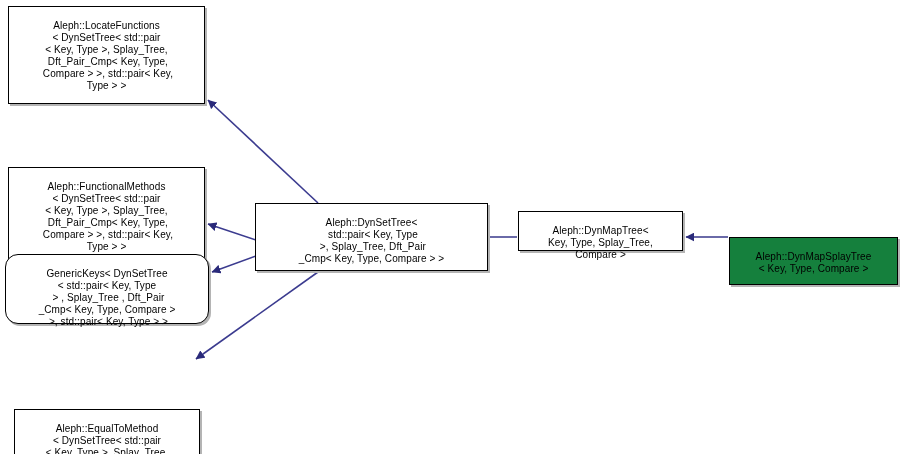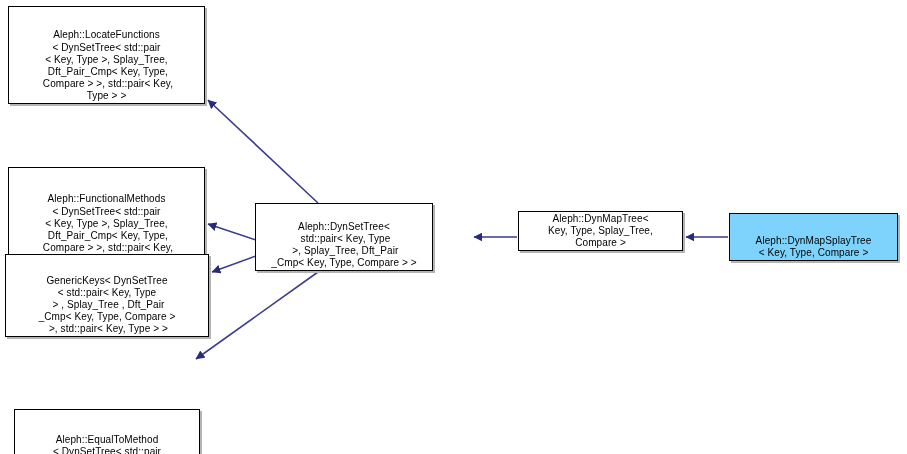--- a/index.html
+++ b/index.html
@@ -26,44 +26,45 @@
     height: 454px;
     pointer-events: none;
   }
   .node {
     position: absolute;
     box-sizing: border-box;
     border: 1px solid #000000;
     background: #ffffff;
     box-shadow: 2px 2px 0 0 #b4b4b4;
     display: flex;
-    align-items: flex-end;
+    align-items: flex-start;
     justify-content: center;
-    padding: 1px 2px;
+    padding: 13px 2px;
     z-index: 2;
   }
   .node.current {
-    background: #7dd3fc;
+    background: #15803d;
+    margin-top: 24px;
   }
   .node .label {
     display: block;
     width: 100%;
     text-align: center;
     font-size: 10px;
     line-height: 12.1px;
     color: #000000;
     white-space: pre;
     letter-spacing: 0.01em;
   }
   
   #node-locatefunctions   { left: 8px;   top: 6px;   width: 197px; height: 98px; }
   #node-functionalmethods { left: 8px;   top: 127px; width: 197px; height: 101px; margin-top: 40px; }
-  #node-generickeys       { left: 5px;   top: 254px; width: 204px; height: 83px; }
+  #node-generickeys       { left: 5px;   top: 254px; width: 204px; height: 70px; border-radius: 13px; }
   #node-equaltomethod     { left: 14px;  top: 363px; width: 186px; height: 87px; margin-top: 46px; }
-  #node-dynsettree        { left: 255px; top: 203px; width: 178px; height: 68px; }
+  #node-dynsettree        { left: 255px; top: 203px; width: 233px; height: 68px; }
   #node-dynmaptree        { left: 518px; top: 211px; width: 165px; height: 40px; }
   #node-dynmapsplaytree   { left: 729px; top: 213px; width: 169px; height: 48px; }
 </style>
 </head>
 <body>
 
 <div id="diagram">
 
   <svg id="edges" viewBox="0 0 907 454" width="907" height="454" xmlns="http://www.w3.org/2000/svg">
     <defs>

